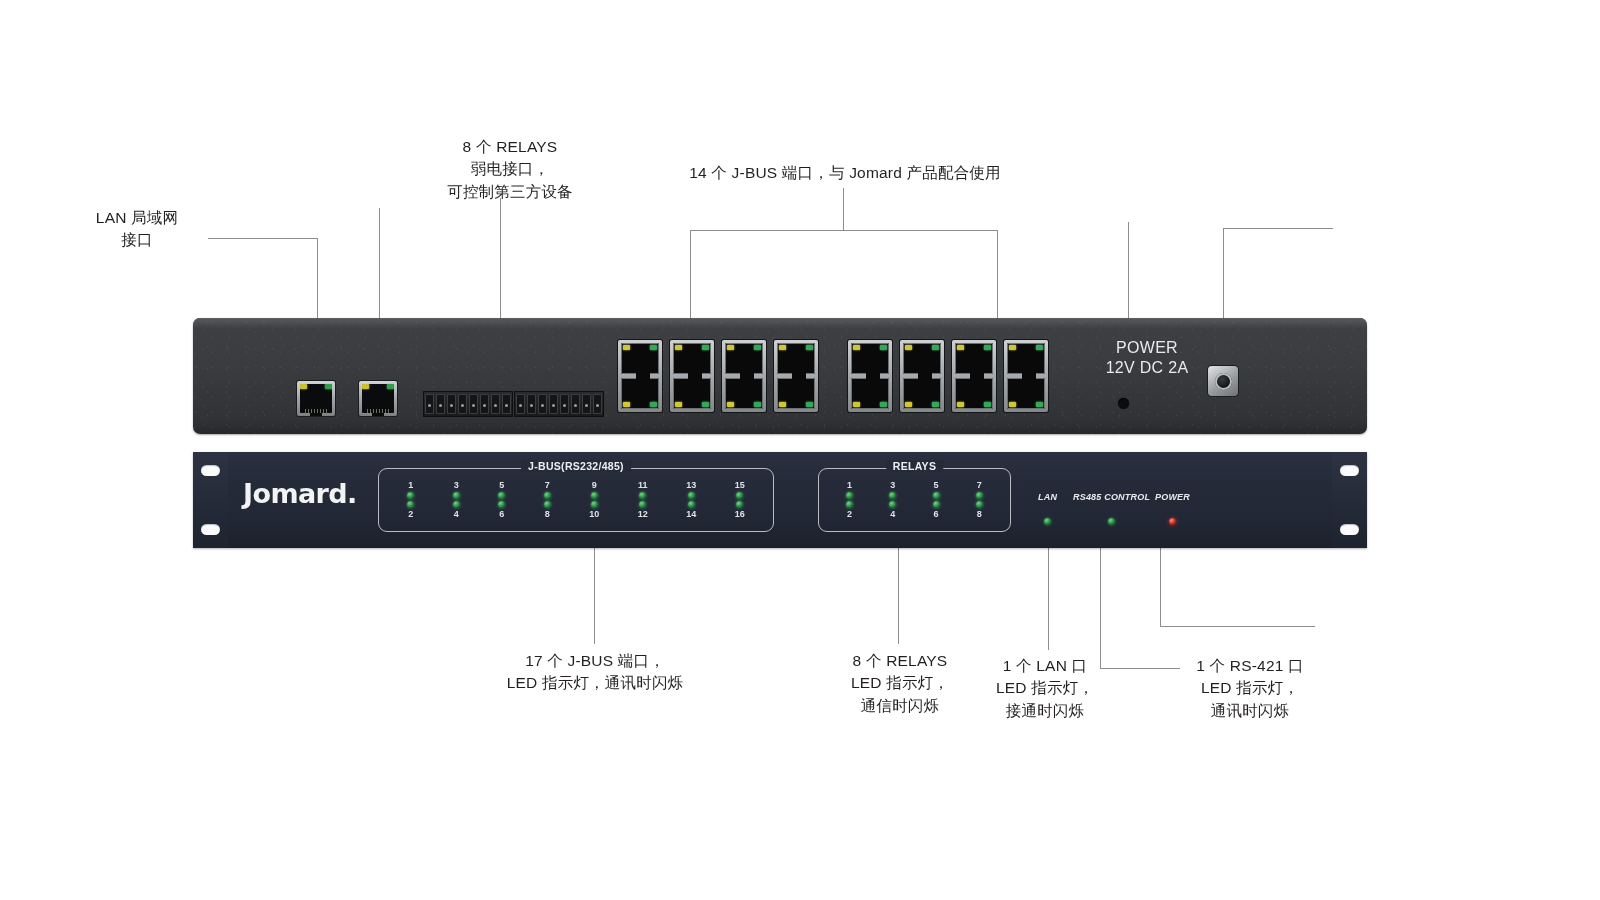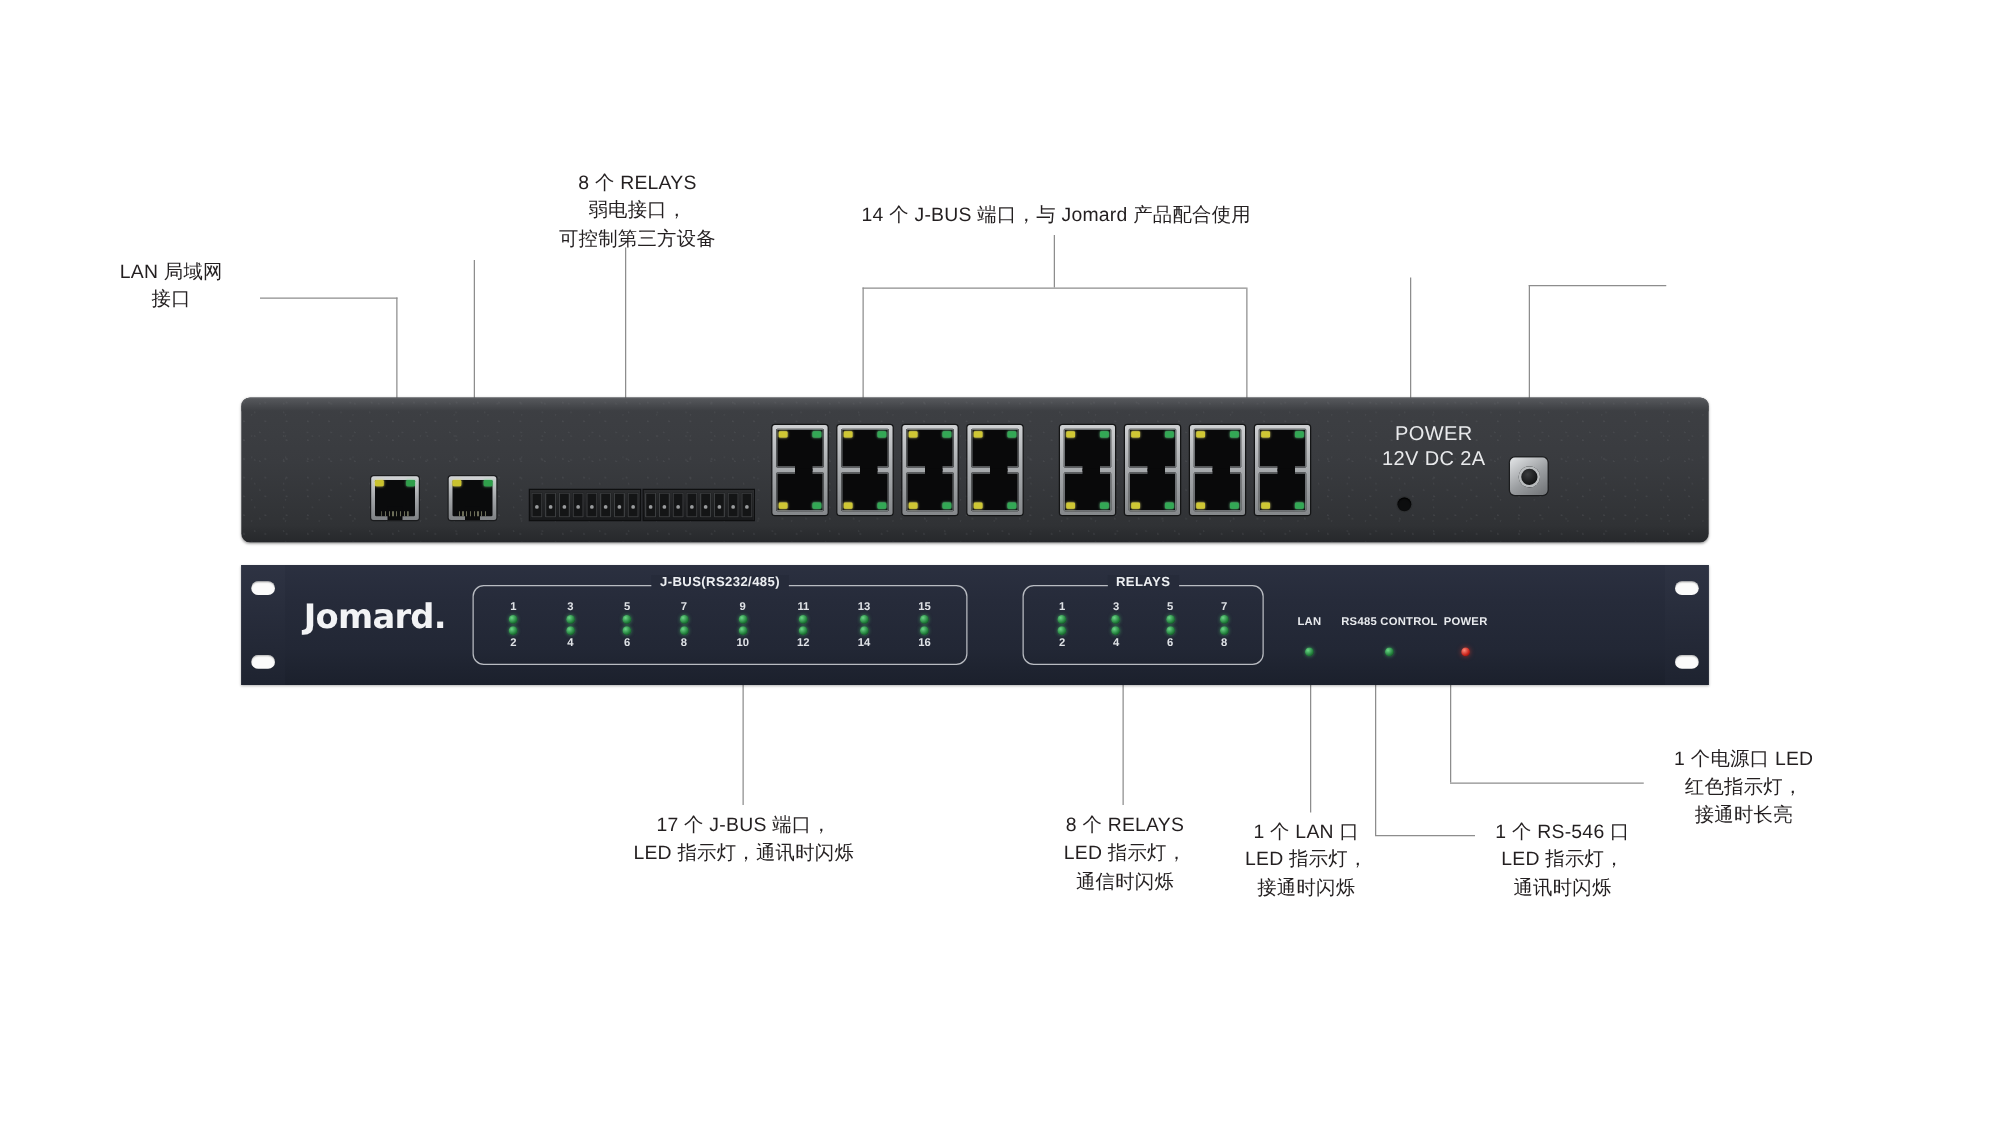--- a/index.html
+++ b/index.html
@@ -179,21 +179,21 @@
     box-shadow:0 0 3px rgba(80,220,120,.55);
   }
   .led.red{
     background:radial-gradient(circle at 35% 32%,#ff8b7a,#c61f17 60%,#5d0a06);
     box-shadow:0 0 4px rgba(235,60,45,.6);
   }
 
   .stat{position:absolute;text-align:center;}
   .stat .slabel{
     color:#e8eaed;font-size:9px;font-weight:700;letter-spacing:.2px;
-    white-space:nowrap;margin-bottom:16px;
+    white-space:nowrap;margin-bottom:16px;font-style:italic;
   }
   .stat .led{margin:0 auto;}
 </style>
 </head>
 <body>
 
 <div class="stage">
 
   <div class="callout ca-center" style="left:62px;top:207px;width:150px;">LAN 局域网
 接口</div>
@@ -211,27 +211,24 @@
 LED 指示灯，通讯时闪烁</div>
 
   <div class="callout ca-center" style="left:830px;top:650px;width:140px;">8 个 RELAYS
 LED 指示灯，
 通信时闪烁</div>
 
   <div class="callout ca-center" style="left:985px;top:655px;width:120px;">1 个 LAN 口
 LED 指示灯，
 接通时闪烁</div>
 
-  <div class="callout ca-center" style="left:1180px;top:655px;width:140px;">1 个 RS-546 口
+  <div class="callout ca-center" style="left:1180px;top:655px;width:140px;">1 个 RS-421 口
 LED 指示灯，
 通讯时闪烁</div>
 
-  <div class="callout ca-center" style="left:1320px;top:597px;width:150px;">1 个电源口 LED
-红色指示灯，
-接通时长亮</div>
 
   <div class="ln h" style="left:208px;top:238px;width:110px;"></div>
   <div class="ln v" style="left:317px;top:238px;height:145px;"></div>
 
   <div class="ln v" style="left:379px;top:208px;height:175px;"></div>
 
   <div class="ln v" style="left:500px;top:198px;height:200px;"></div>
 
   <div class="ln v" style="left:843px;top:188px;height:42px;"></div>
   <div class="ln h" style="left:690px;top:230px;width:307px;"></div>

